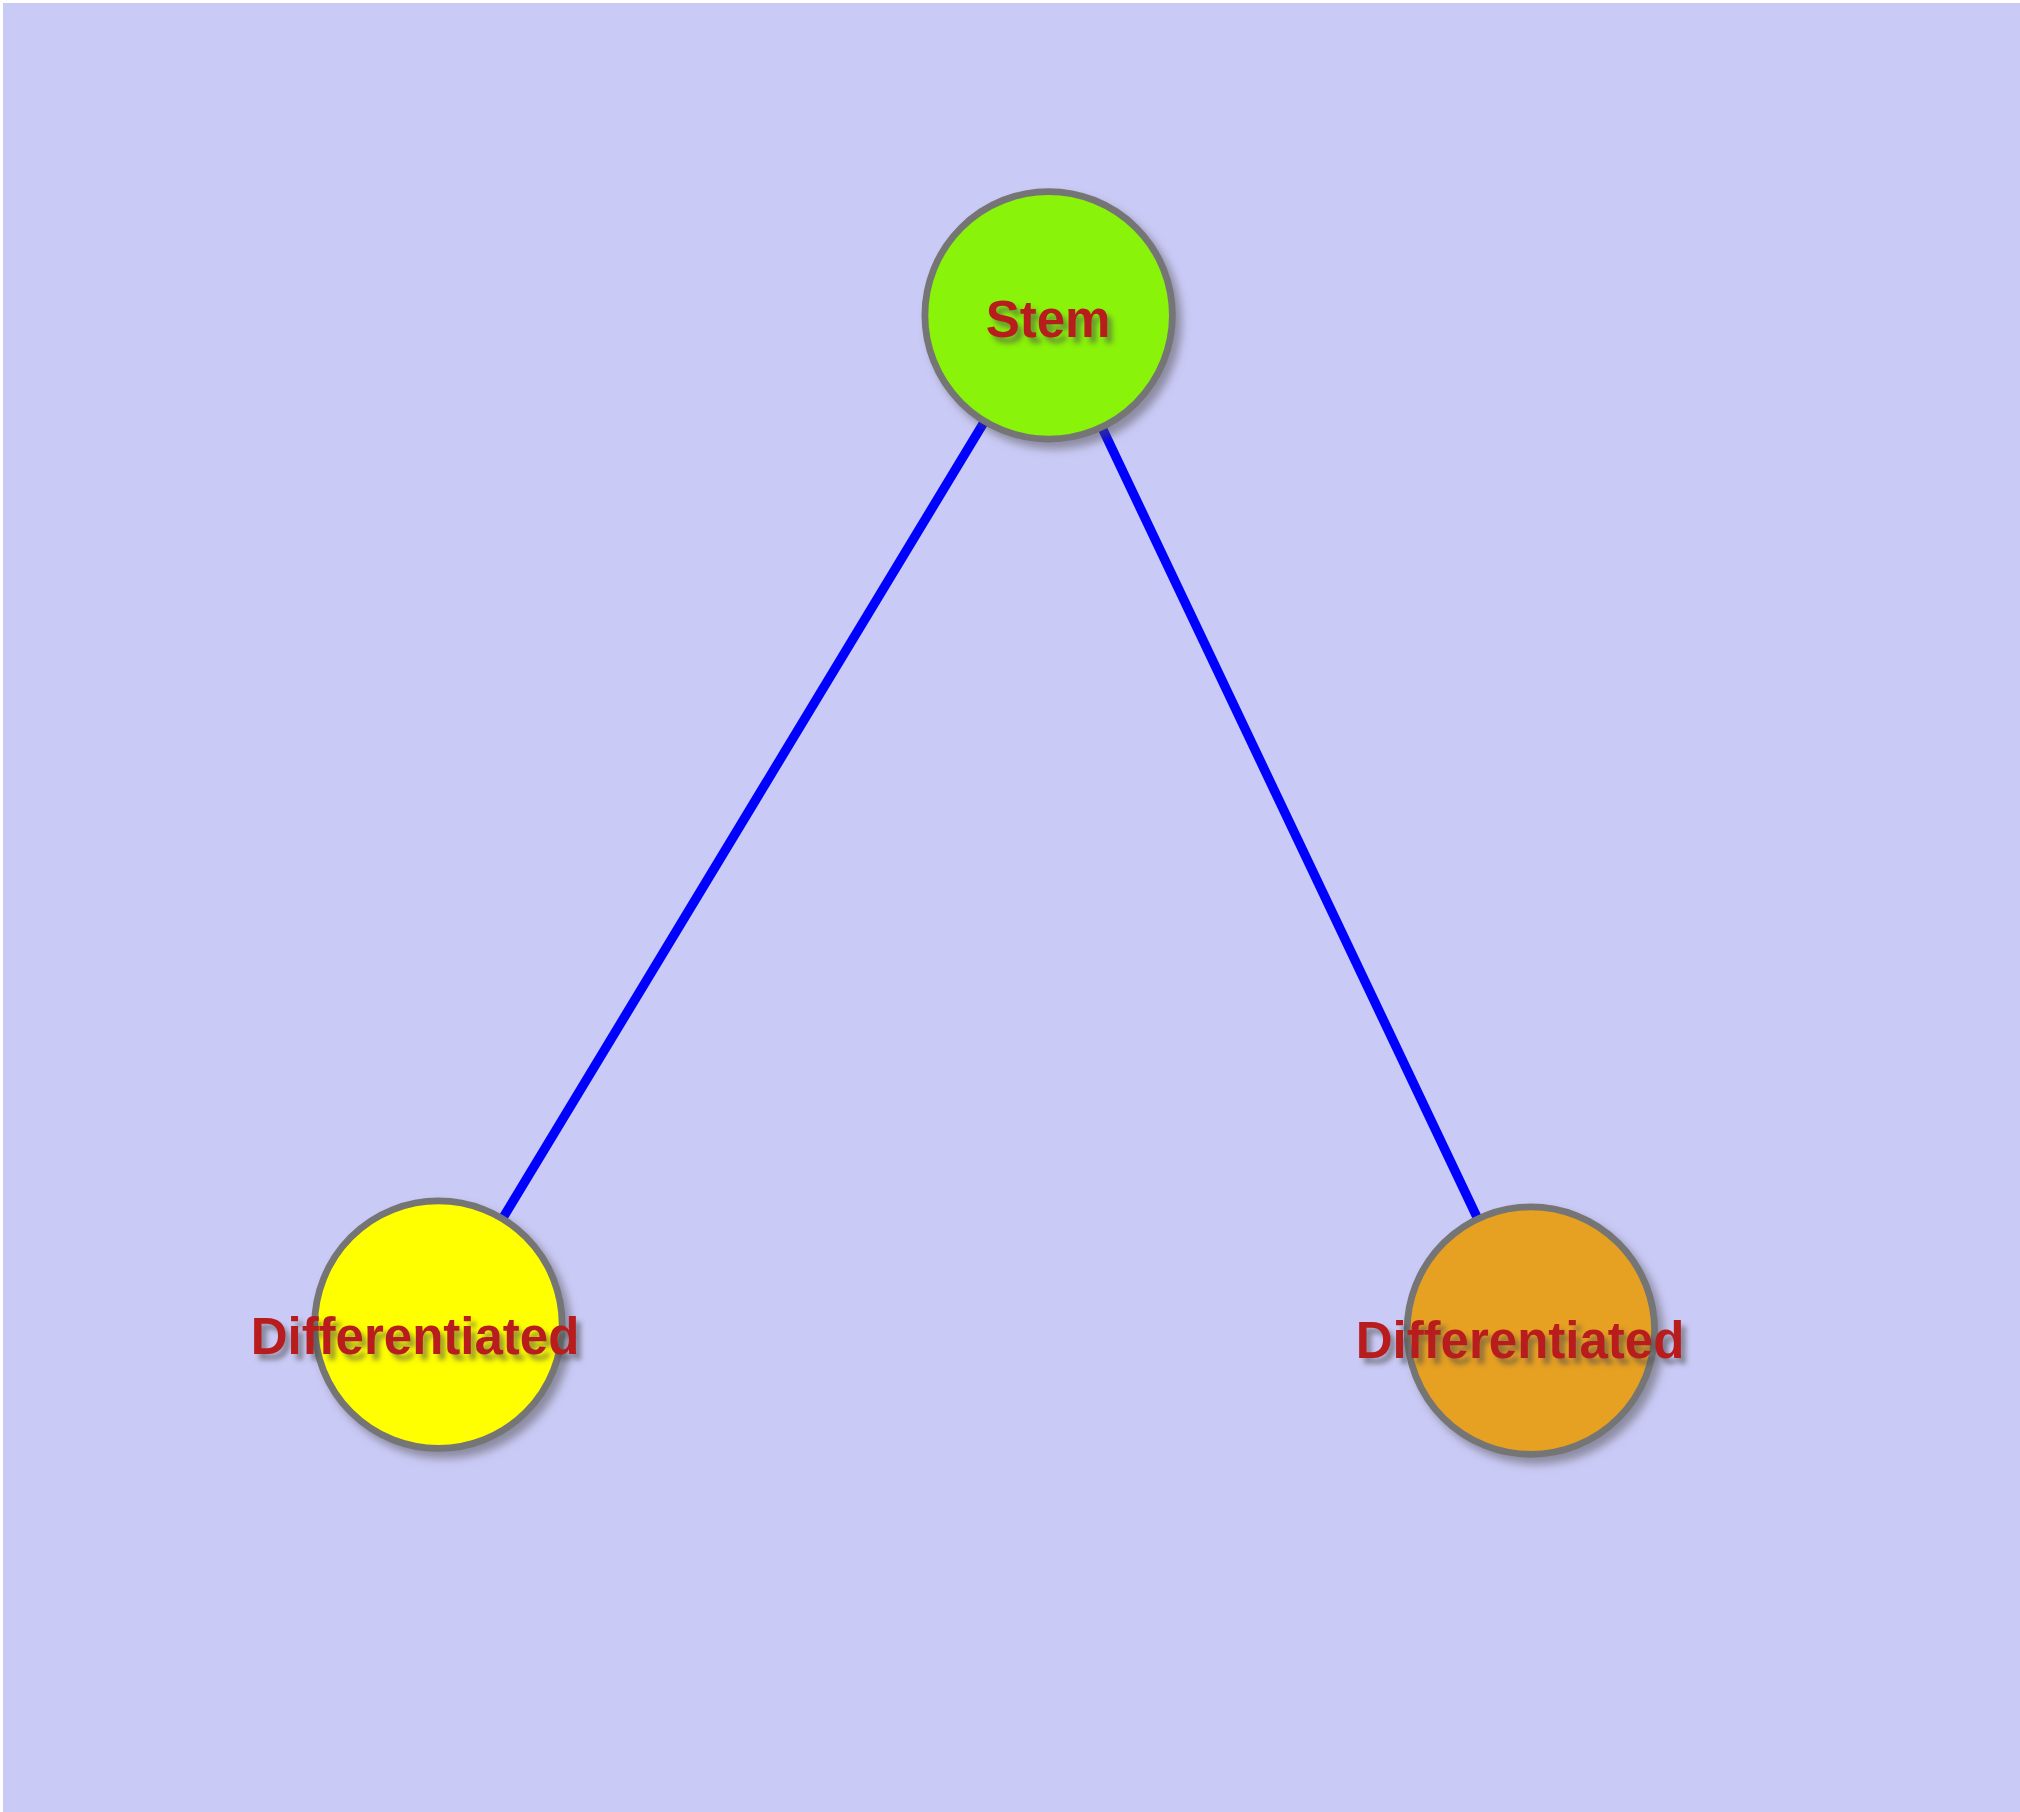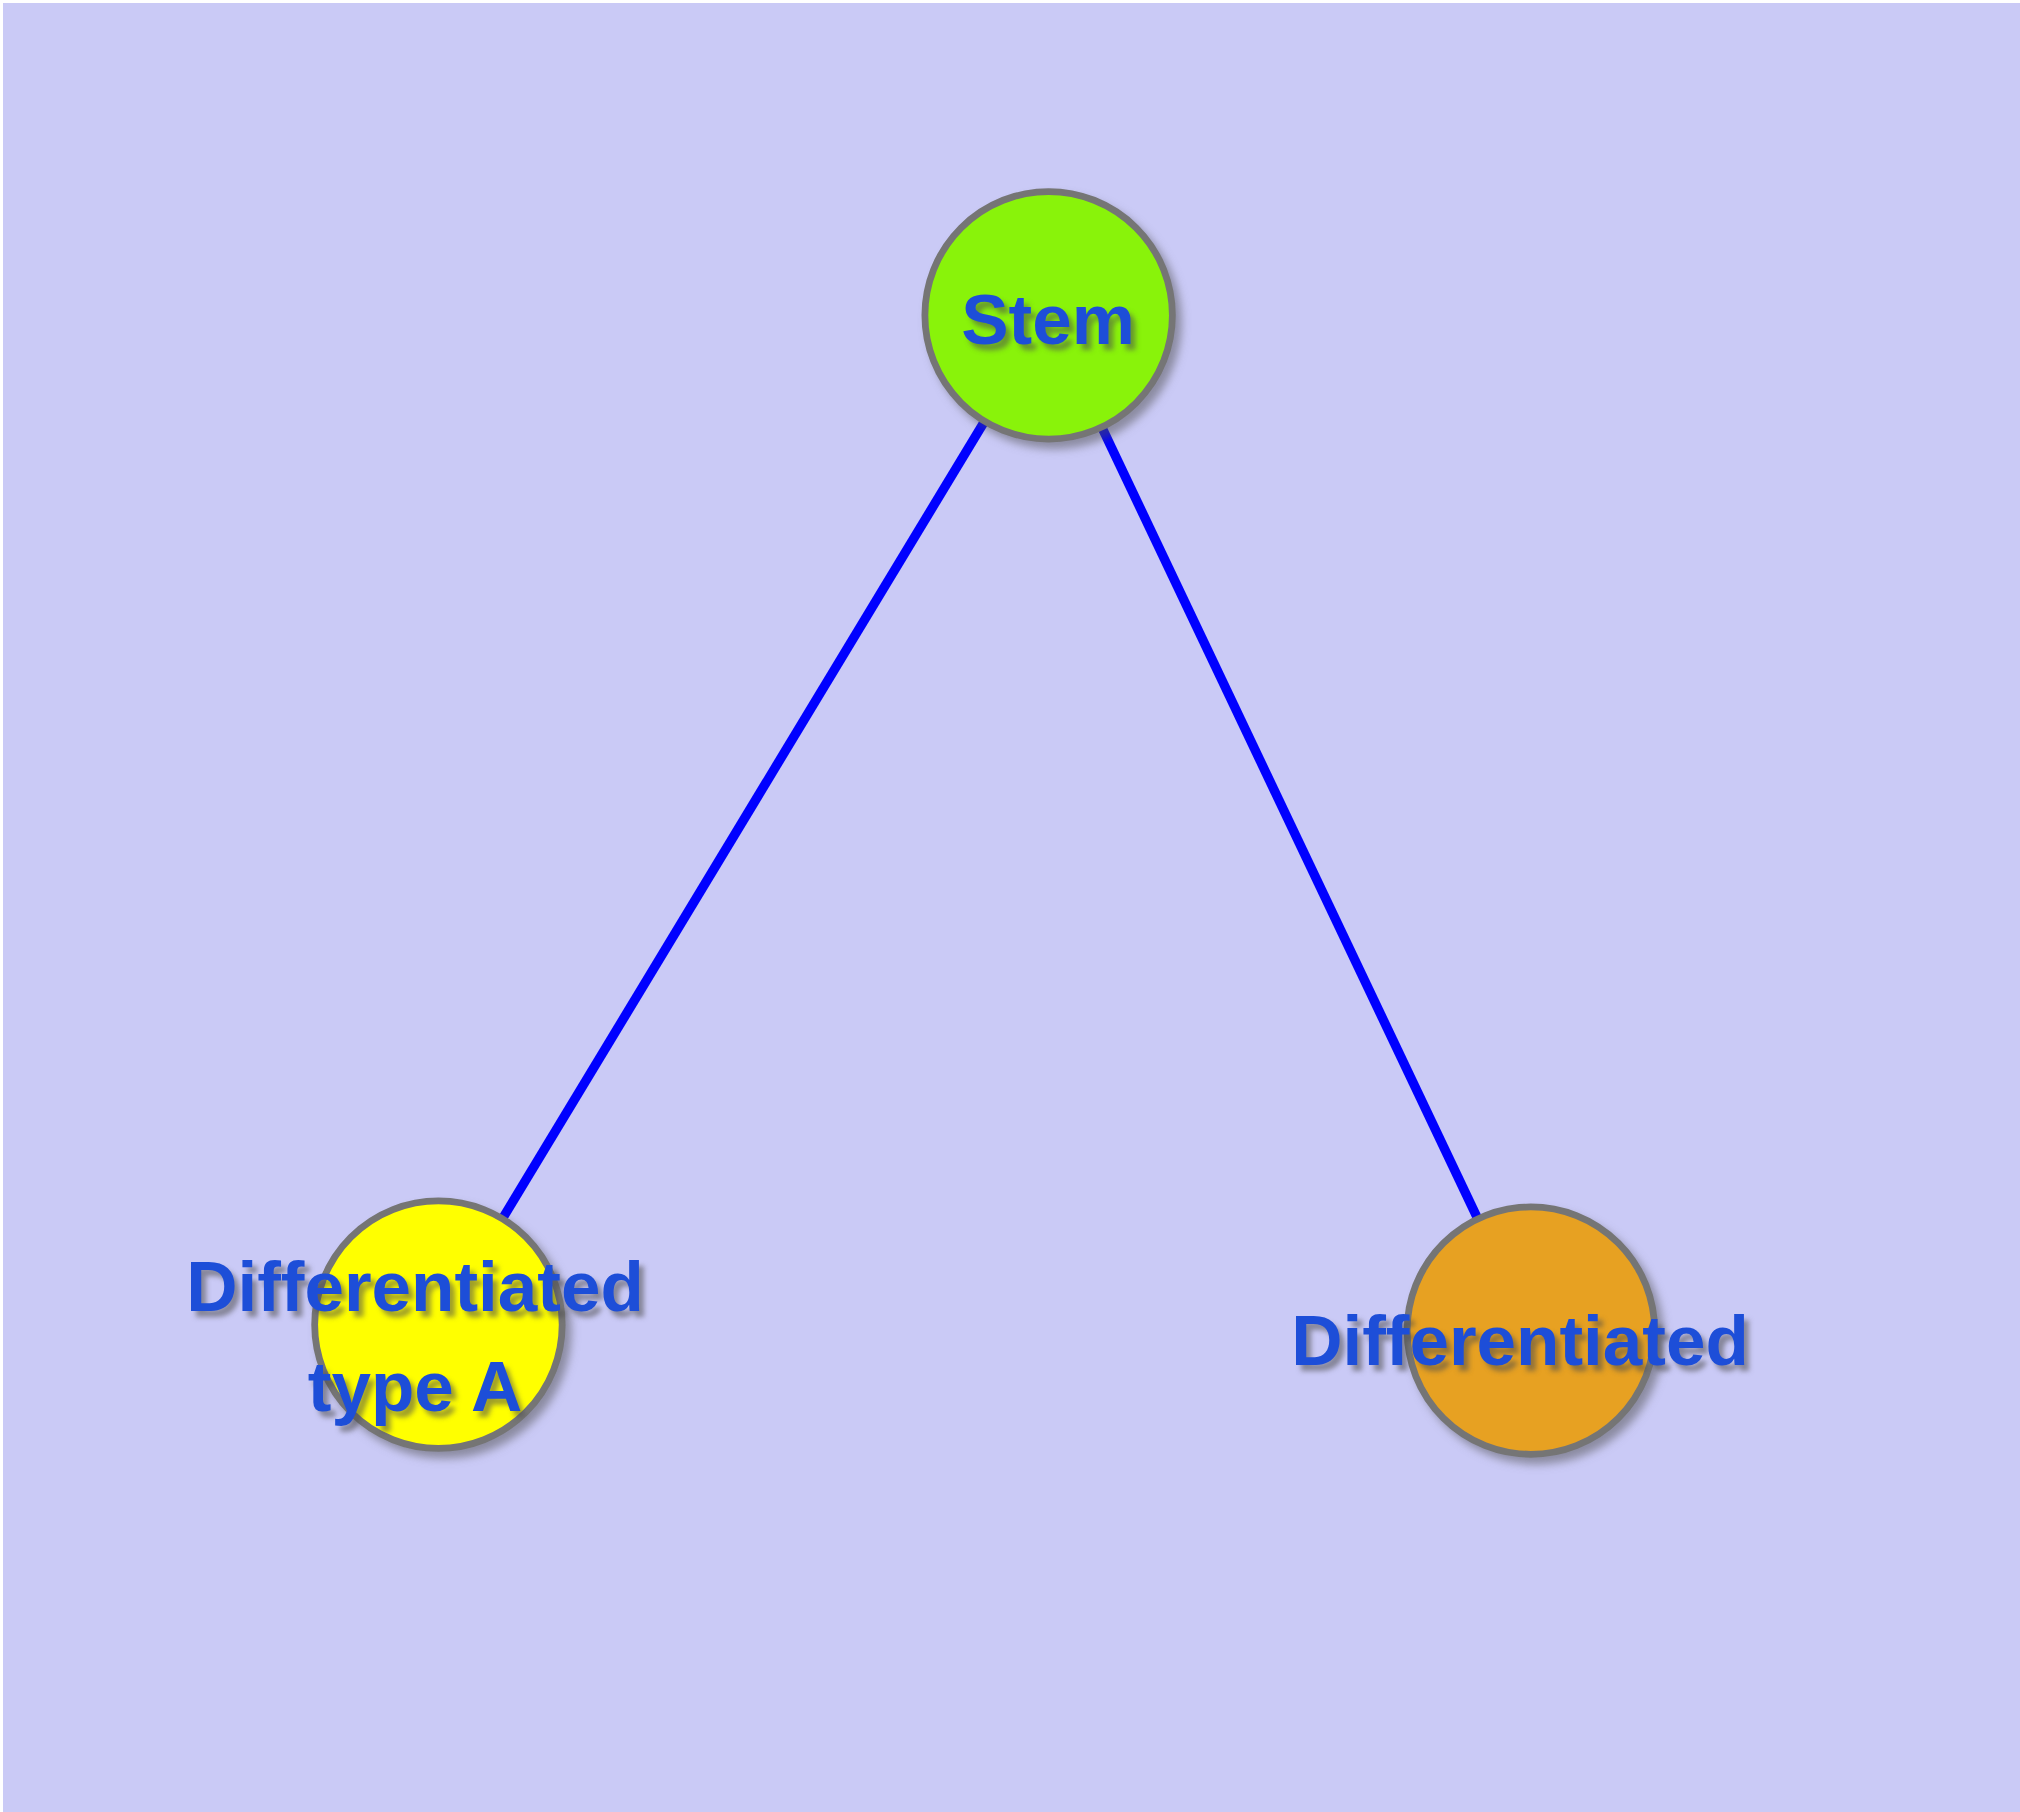--- a/index.html
+++ b/index.html
@@ -13,25 +13,25 @@
   }
   .frame-edge { position: absolute; background: #ffffff; }
   .frame-edge.top  { left: 0; top: 0; width: 100%; height: 3.4px; }
   .frame-edge.left { left: 0; top: 0; width: 2.5px; height: 100%; }
   svg.graph { position: absolute; left: 0; top: 0; width: 2021px; height: 1812px; }
   .edge-line { fill: none; }
   .node-circle { filter: drop-shadow(7px 8px 5px rgba(77,77,77,0.5)); }
   .node-label {
     position: absolute;
     transform: translate(-50%, -50%);
-    font-size: 71px;
+    font-size: 51px;
     font-weight: bold;
     line-height: 100px;
-    color: #1d4ed8;
-    text-align: center;
+    color: #b91c1c;
+    text-align: left;
     white-space: nowrap;
     text-shadow: 5.1px 6px 5.1px rgba(77,77,77,0.55);
   }
   .node-label .line { display: block; }
   .label-stem   { left: 1048px; top: 320px;  }
   .label-type-a { left: 415px;  top: 1337px; }
   .label-type-b { left: 1520px; top: 1341px; }
 </style>
 </head>
 <body>
@@ -47,21 +47,20 @@
     <circle class="node-circle" cx="517" cy="1563" r="146" stroke-width="8" fill="#ffff00" stroke="#757575"></circle>
     <circle class="node-circle" cx="1806" cy="1570" r="146" stroke-width="8" fill="#e7a122" stroke="#757575"></circle>
   </svg>
 
   <div class="node-label label-stem">
     <span class="line">Stem</span>
   </div>
 
   <div class="node-label label-type-a">
     <span class="line">Differentiated</span>
-    <span class="line">type A</span>
   </div>
 
   <div class="node-label label-type-b">
     <span class="line">Differentiated</span>
   </div>
 
   <div class="frame-edge top"></div>
   <div class="frame-edge left"></div>
 </div>
 

